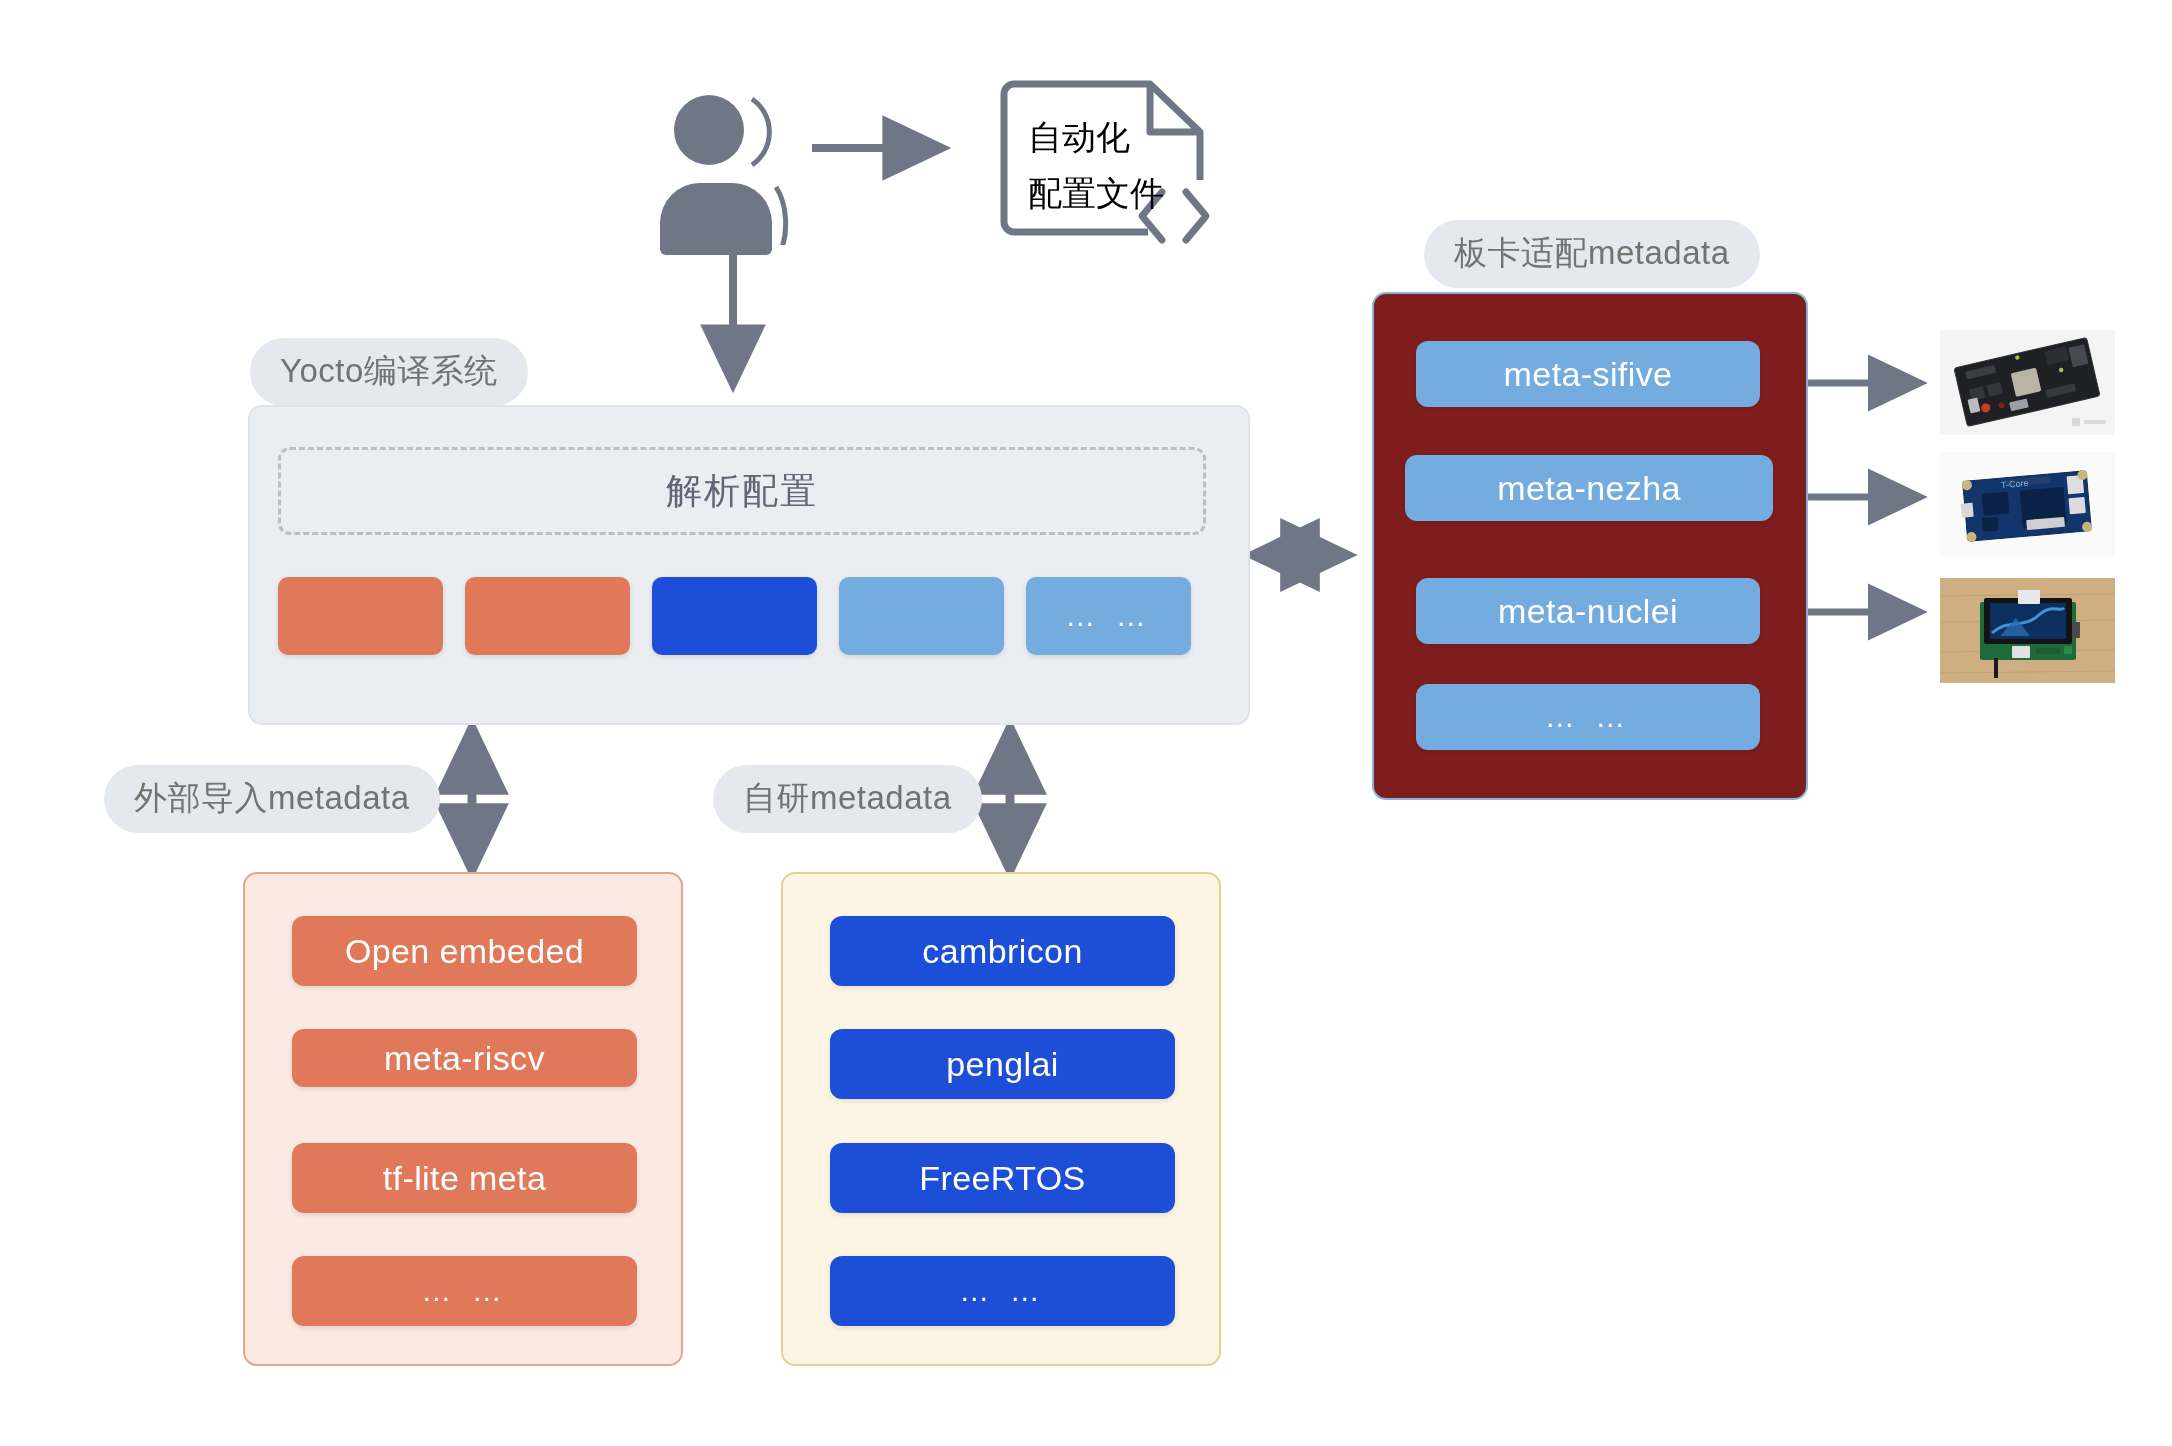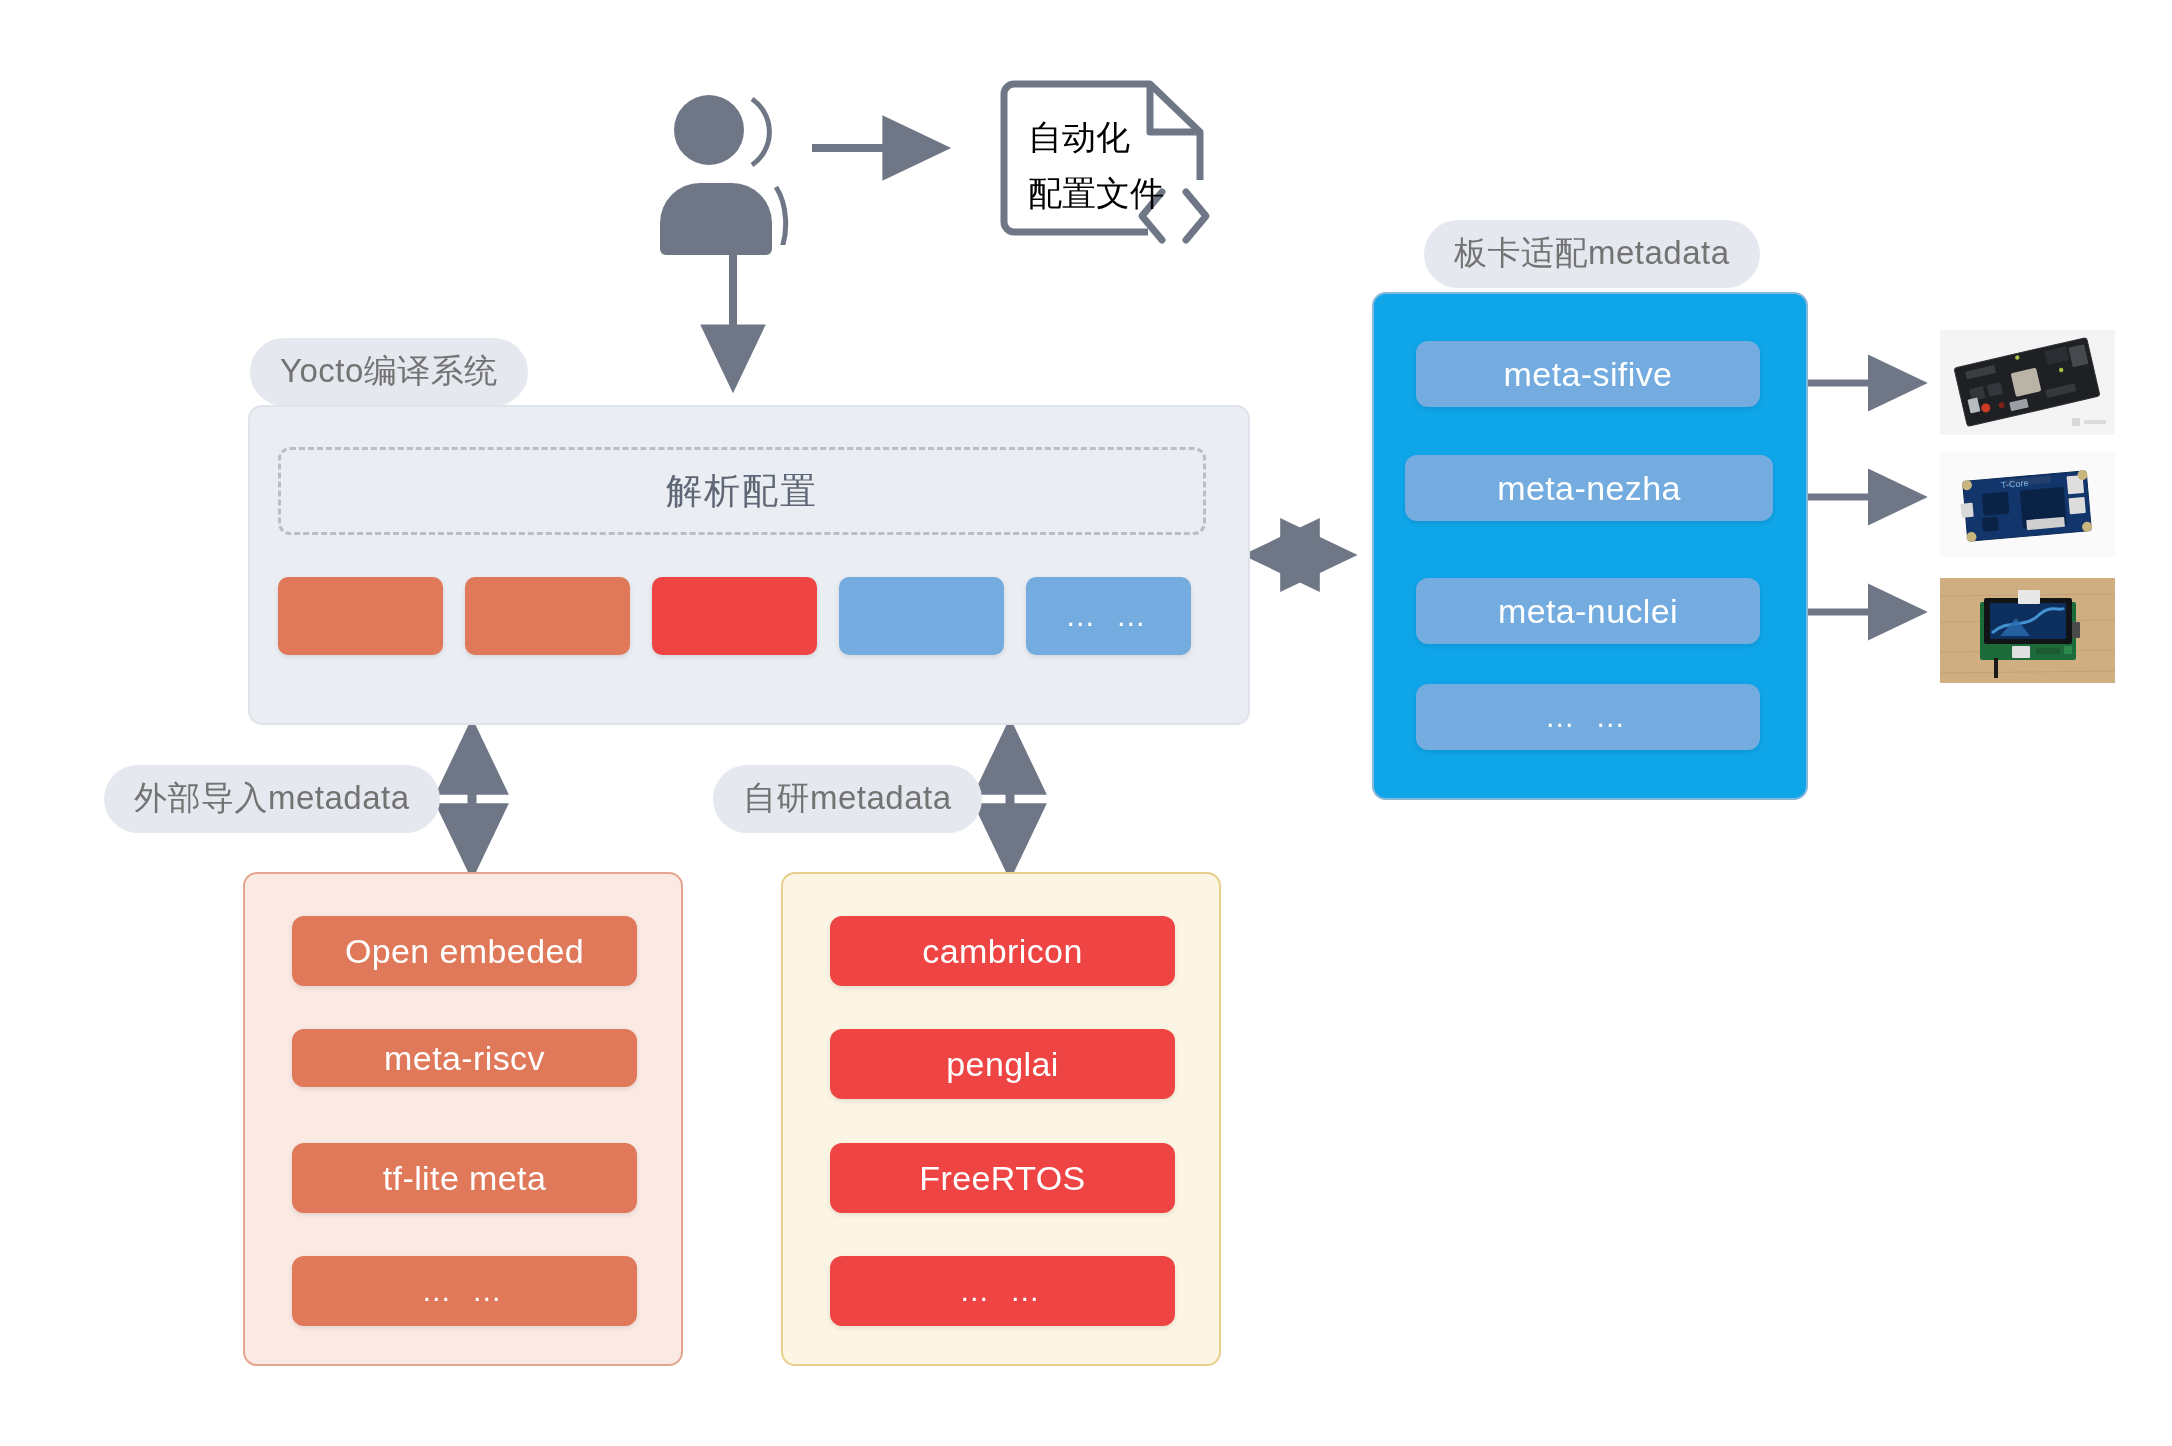--- a/index.html
+++ b/index.html
@@ -34,21 +34,21 @@
   
   .panel {
     border-radius: 14px;
     box-sizing: border-box;
   }
   .panel-yocto {
     background: #eaedf2;
     border: 2px solid #dfe3ea;
   }
   .panel-board {
-    background: #0ea5e9;
+    background: #7f1d1d;
     border: 2px solid #86b6da;
   }
   .panel-external {
     background: #fbe9e3;
     border: 2px solid #e5a68f;
     padding-left: 36px;
   }
   .panel-inhouse {
     background: #fdf5e4;
     border: 2px solid #e8cf8c;
@@ -73,21 +73,21 @@
     box-sizing: border-box;
     display: flex;
     align-items: center;
     justify-content: center;
     color: #ffffff;
     font-size: 34px;
     letter-spacing: 0.4px;
     box-shadow: 0 2px 5px rgba(0,0,0,0.10);
   }
   .chip-orange { background: #e0785a; }
-  .chip-yellow { background: #ef4444; }
+  .chip-yellow { background: #1d4ed8; }
   .chip-blue   { background: #74ace0; }
   .chip-small  { border-radius: 10px; }
   .ellipsis-dots { letter-spacing: 6px; font-size: 30px; }
 
   
   #arrow-layer {
     position: absolute;
     left: 0; top: 0;
     width: 2172px; height: 1446px;
     pointer-events: none;

